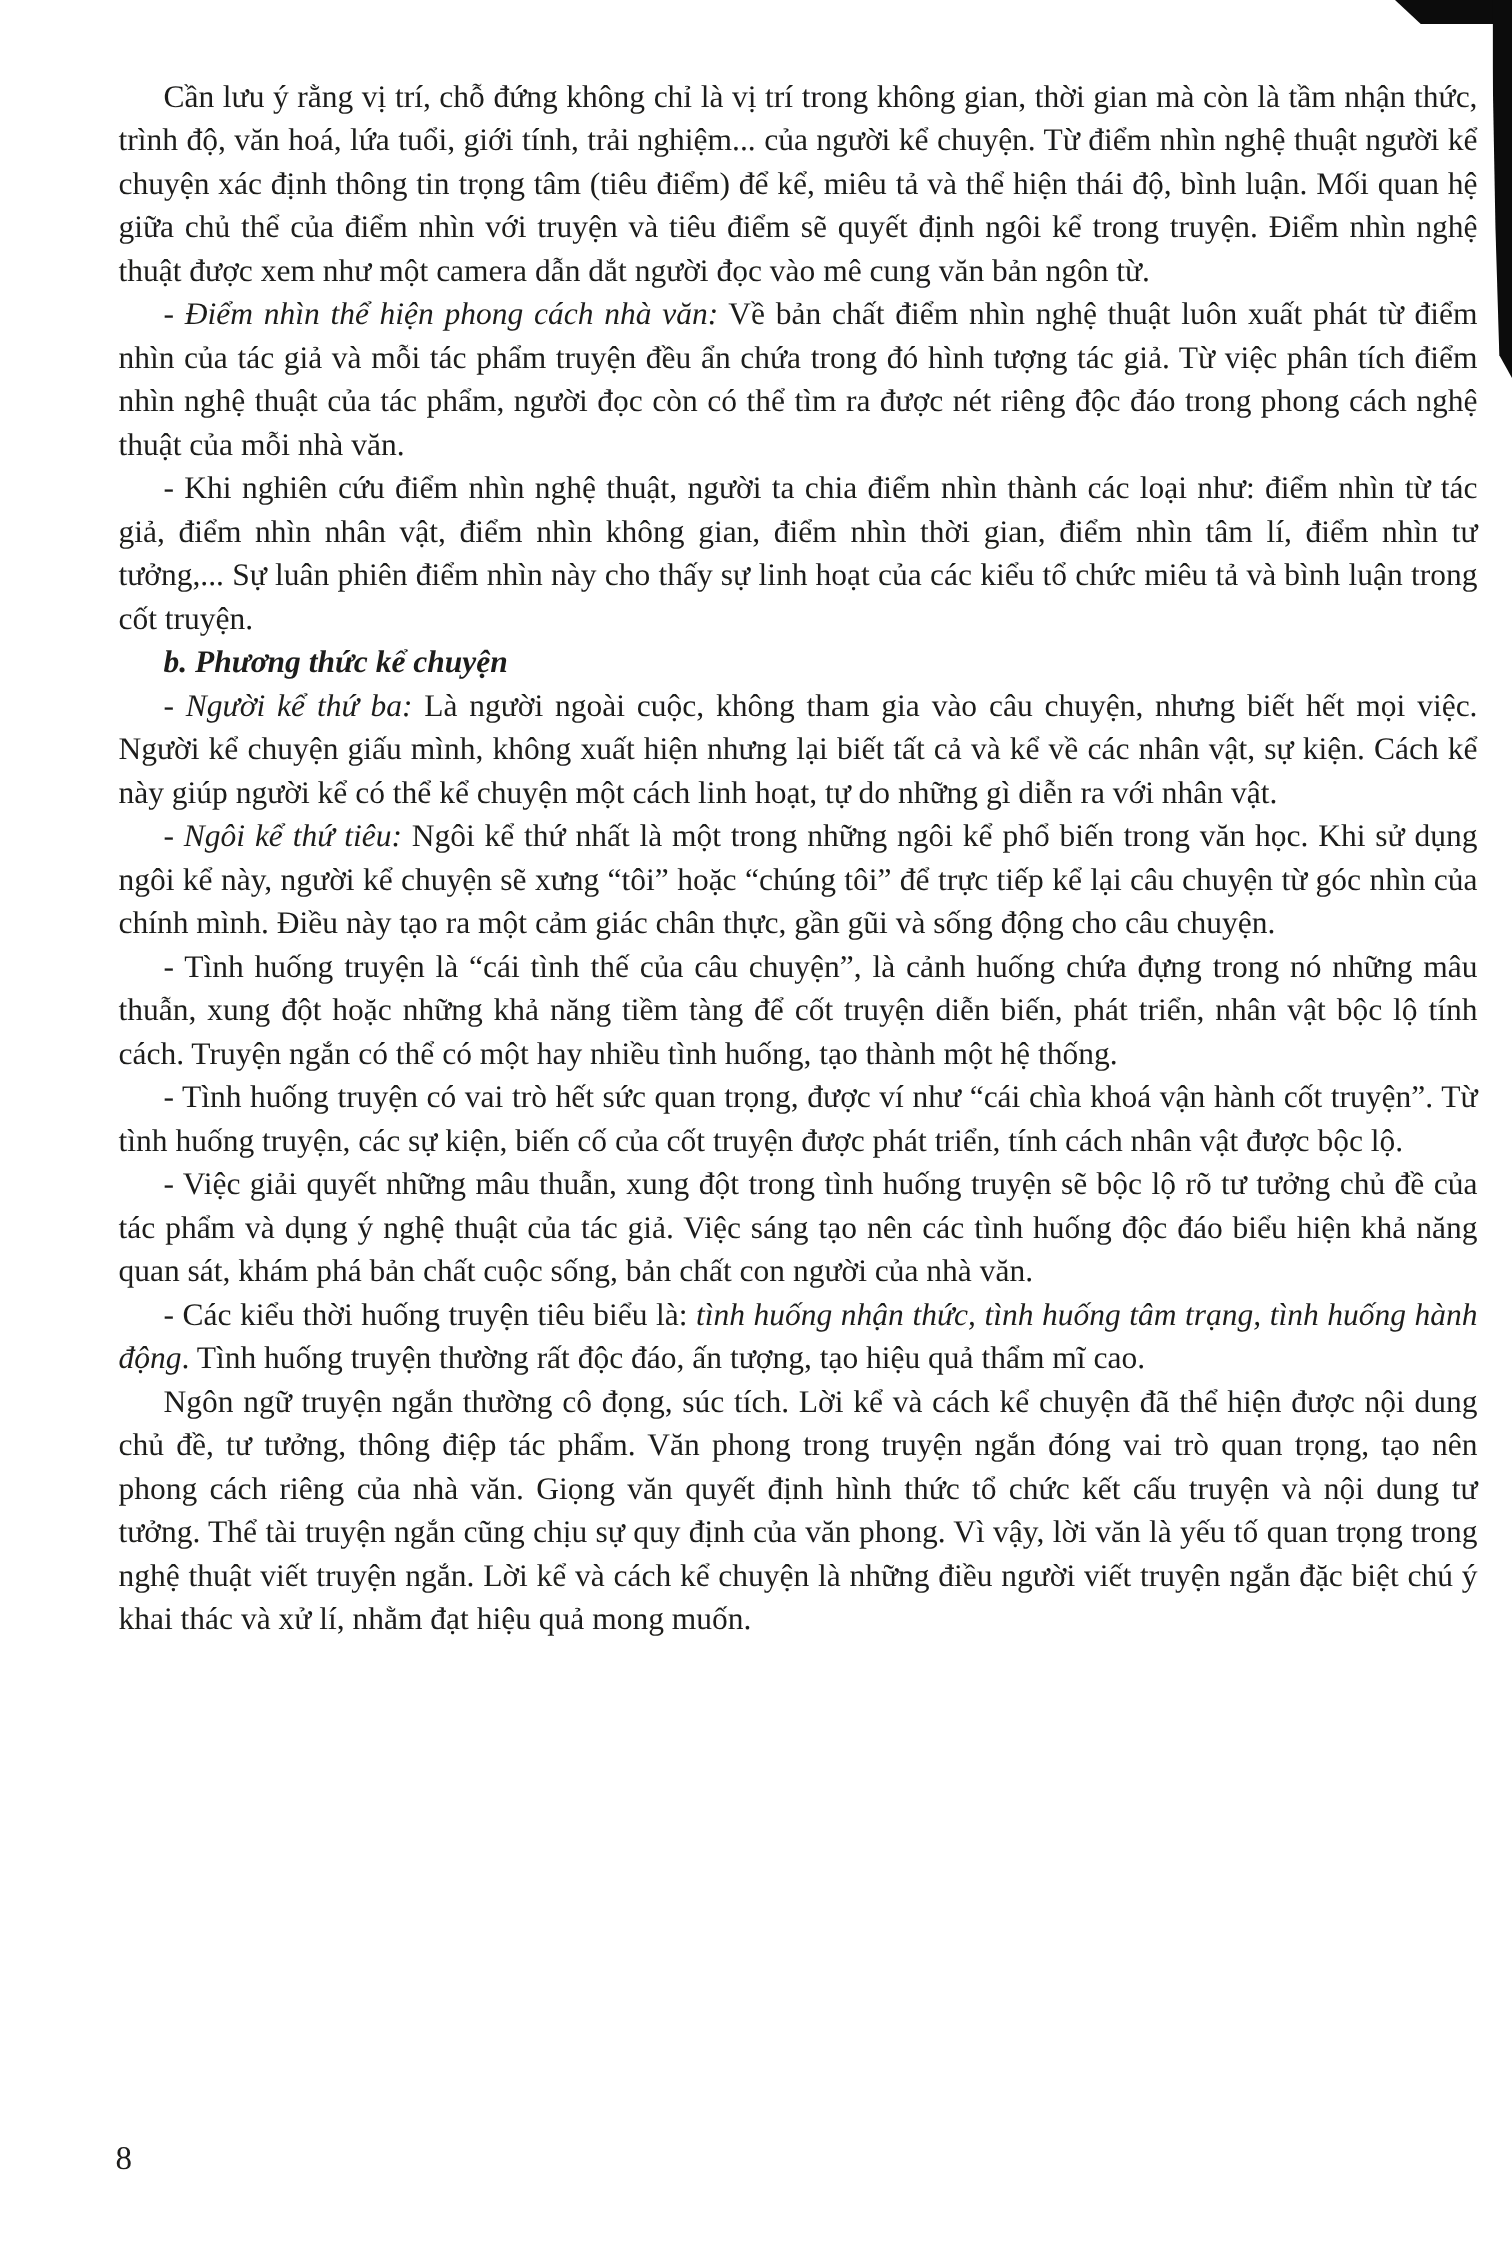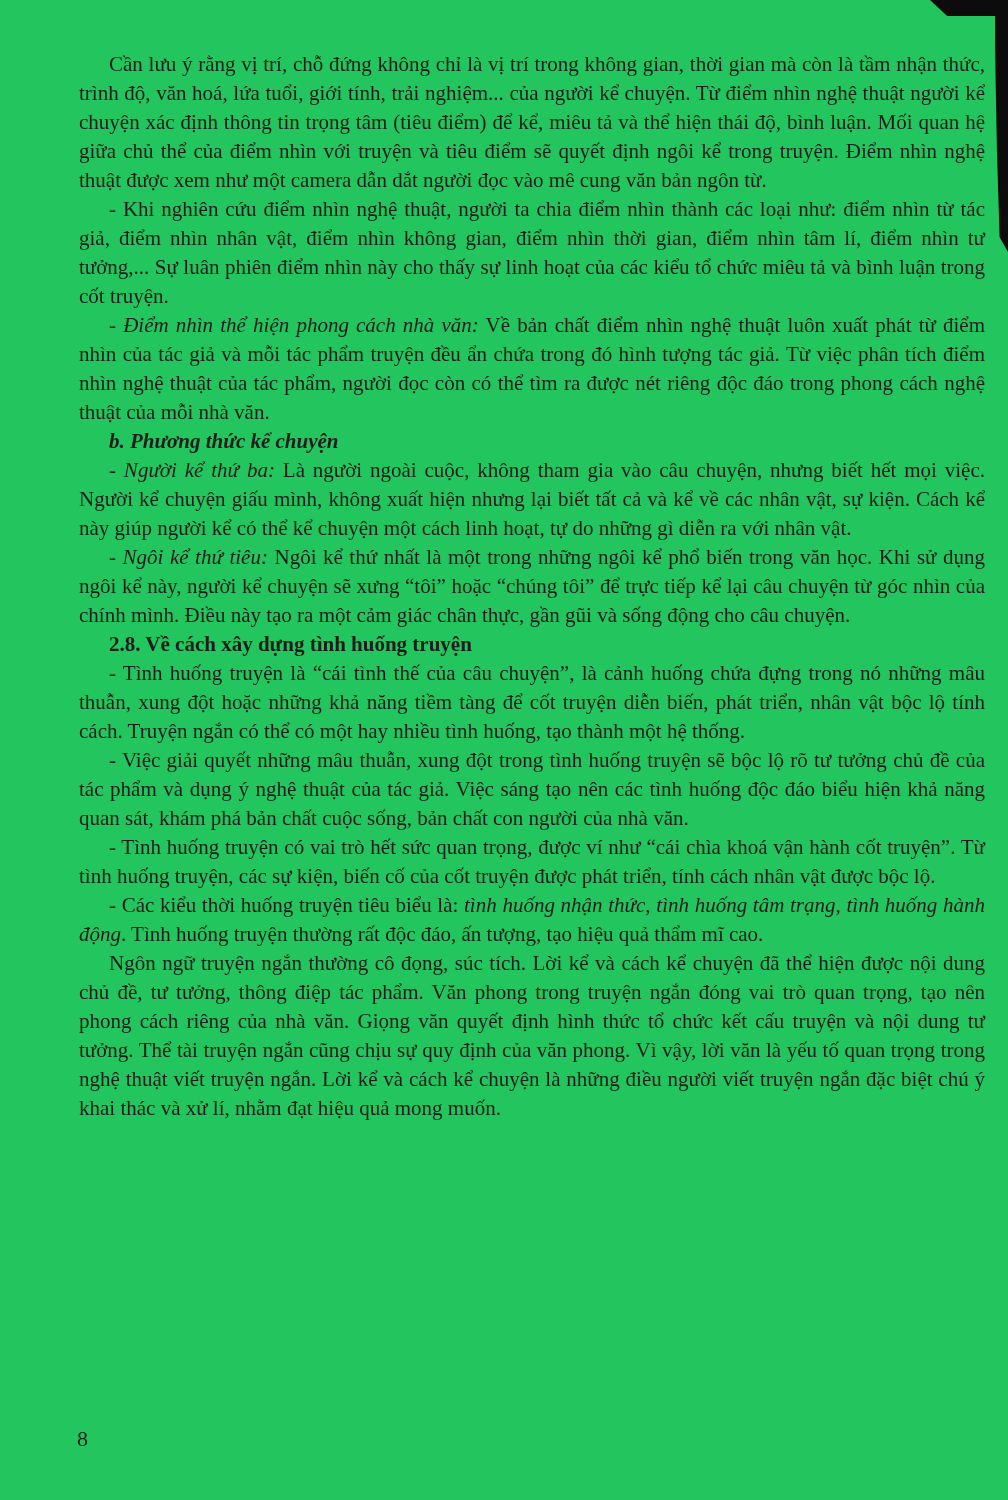--- a/index.html
+++ b/index.html
@@ -9,21 +9,21 @@
   body {
     width: 1008px;
     height: 1500px;
     background: #e9e9e7;
     font-family: "Liberation Serif", serif;
   }
   .page {
     position: relative;
     width: 1008px;
     height: 1500px;
-    background: #22c55e;
+    background: #ffffff;
     overflow: hidden;
   }
   
   .scan-corner {
     position: absolute;
     top: 0;
     right: 0;
     width: 78px;
     height: 16px;
     background: #0c0c0c;
@@ -68,37 +68,36 @@
 
 <main class="page">
 
   <div class="scan-corner"></div>
   <div class="scan-edge"></div>
 
   <section class="text-block">
 
     <p class="para"><span>Cần lưu ý rằng vị trí, chỗ đứng không chỉ là vị trí trong không gian, thời gian mà còn là tầm nhận thức, trình độ, văn hoá, lứa tuổi, giới tính, trải nghiệm... của người kể chuyện. Từ điểm nhìn nghệ thuật người kể chuyện xác định thông tin trọng tâm (tiêu điểm) để kể, miêu tả và thể hiện thái độ, bình luận. Mối quan hệ giữa chủ thể của điểm nhìn với truyện và tiêu điểm sẽ quyết định ngôi kể trong truyện. Điểm nhìn nghệ thuật được xem như một camera dẫn dắt người đọc vào mê cung văn bản ngôn từ.</span></p>
 
+    <p class="para"><span class="seg-italic">- Điểm nhìn thể hiện phong cách nhà văn:</span><span> Về bản chất điểm nhìn nghệ thuật luôn xuất phát từ điểm nhìn của tác giả và mỗi tác phẩm truyện đều ẩn chứa trong đó hình tượng tác giả. Từ việc phân tích điểm nhìn nghệ thuật của tác phẩm, người đọc còn có thể tìm ra được nét riêng độc đáo trong phong cách nghệ thuật của mỗi nhà văn.</span></p>
+
     <p class="para"><span>- Khi nghiên cứu điểm nhìn nghệ thuật, người ta chia điểm nhìn thành các loại như: điểm nhìn từ tác giả, điểm nhìn nhân vật, điểm nhìn không gian, điểm nhìn thời gian, điểm nhìn tâm lí, điểm nhìn tư tưởng,... Sự luân phiên điểm nhìn này cho thấy sự linh hoạt của các kiểu tổ chức miêu tả và bình luận trong cốt truyện.</span></p>
-
-    <p class="para"><span class="seg-italic">- Điểm nhìn thể hiện phong cách nhà văn:</span><span> Về bản chất điểm nhìn nghệ thuật luôn xuất phát từ điểm nhìn của tác giả và mỗi tác phẩm truyện đều ẩn chứa trong đó hình tượng tác giả. Từ việc phân tích điểm nhìn nghệ thuật của tác phẩm, người đọc còn có thể tìm ra được nét riêng độc đáo trong phong cách nghệ thuật của mỗi nhà văn.</span></p>
 
     <p class="para heading-bi"><span>b. Phương thức kể chuyện</span></p>
 
     <p class="para"><span class="seg-italic">- Người kể thứ ba:</span><span> Là người ngoài cuộc, không tham gia vào câu chuyện, nhưng biết hết mọi việc. Người kể chuyện giấu mình, không xuất hiện nhưng lại biết tất cả và kể về các nhân vật, sự kiện. Cách kể này giúp người kể có thể kể chuyện một cách linh hoạt, tự do những gì diễn ra với nhân vật.</span></p>
 
     <p class="para"><span class="seg-italic">- Ngôi kể thứ tiêu:</span><span> Ngôi kể thứ nhất là một trong những ngôi kể phổ biến trong văn học. Khi sử dụng ngôi kể này, người kể chuyện sẽ xưng “tôi” hoặc “chúng tôi” để trực tiếp kể lại câu chuyện từ góc nhìn của chính mình. Điều này tạo ra một cảm giác chân thực, gần gũi và sống động cho câu chuyện.</span></p>
 
-    <p class="para heading-b"><span>2.8. Về cách xây dựng tình huống truyện</span></p>
 
     <p class="para"><span>- Tình huống truyện là “cái tình thế của câu chuyện”, là cảnh huống chứa đựng trong nó những mâu thuẫn, xung đột hoặc những khả năng tiềm tàng để cốt truyện diễn biến, phát triển, nhân vật bộc lộ tính cách. Truyện ngắn có thể có một hay nhiều tình huống, tạo thành một hệ thống.</span></p>
 
+    <p class="para"><span>- Tình huống truyện có vai trò hết sức quan trọng, được ví như “cái chìa khoá vận hành cốt truyện”. Từ tình huống truyện, các sự kiện, biến cố của cốt truyện được phát triển, tính cách nhân vật được bộc lộ.</span></p>
+
     <p class="para"><span>- Việc giải quyết những mâu thuẫn, xung đột trong tình huống truyện sẽ bộc lộ rõ tư tưởng chủ đề của tác phẩm và dụng ý nghệ thuật của tác giả. Việc sáng tạo nên các tình huống độc đáo biểu hiện khả năng quan sát, khám phá bản chất cuộc sống, bản chất con người của nhà văn.</span></p>
-
-    <p class="para"><span>- Tình huống truyện có vai trò hết sức quan trọng, được ví như “cái chìa khoá vận hành cốt truyện”. Từ tình huống truyện, các sự kiện, biến cố của cốt truyện được phát triển, tính cách nhân vật được bộc lộ.</span></p>
 
     <p class="para"><span>- Các kiểu thời huống truyện tiêu biểu là: </span><span class="seg-italic">tình huống nhận thức, tình huống tâm trạng, tình huống hành động</span><span>. Tình huống truyện thường rất độc đáo, ấn tượng, tạo hiệu quả thẩm mĩ cao.</span></p>
 
 
     <p class="para"><span>Ngôn ngữ truyện ngắn thường cô đọng, súc tích. Lời kể và cách kể chuyện đã thể hiện được nội dung chủ đề, tư tưởng, thông điệp tác phẩm. Văn phong trong truyện ngắn đóng vai trò quan trọng, tạo nên phong cách riêng của nhà văn. Giọng văn quyết định hình thức tổ chức kết cấu truyện và nội dung tư tưởng. Thể tài truyện ngắn cũng chịu sự quy định của văn phong. Vì vậy, lời văn là yếu tố quan trọng trong nghệ thuật viết truyện ngắn. Lời kể và cách kể chuyện là những điều người viết truyện ngắn đặc biệt chú ý khai thác và xử lí, nhằm đạt hiệu quả mong muốn.</span></p>
 
   </section>
 
   <div class="page-number">8</div>
 

